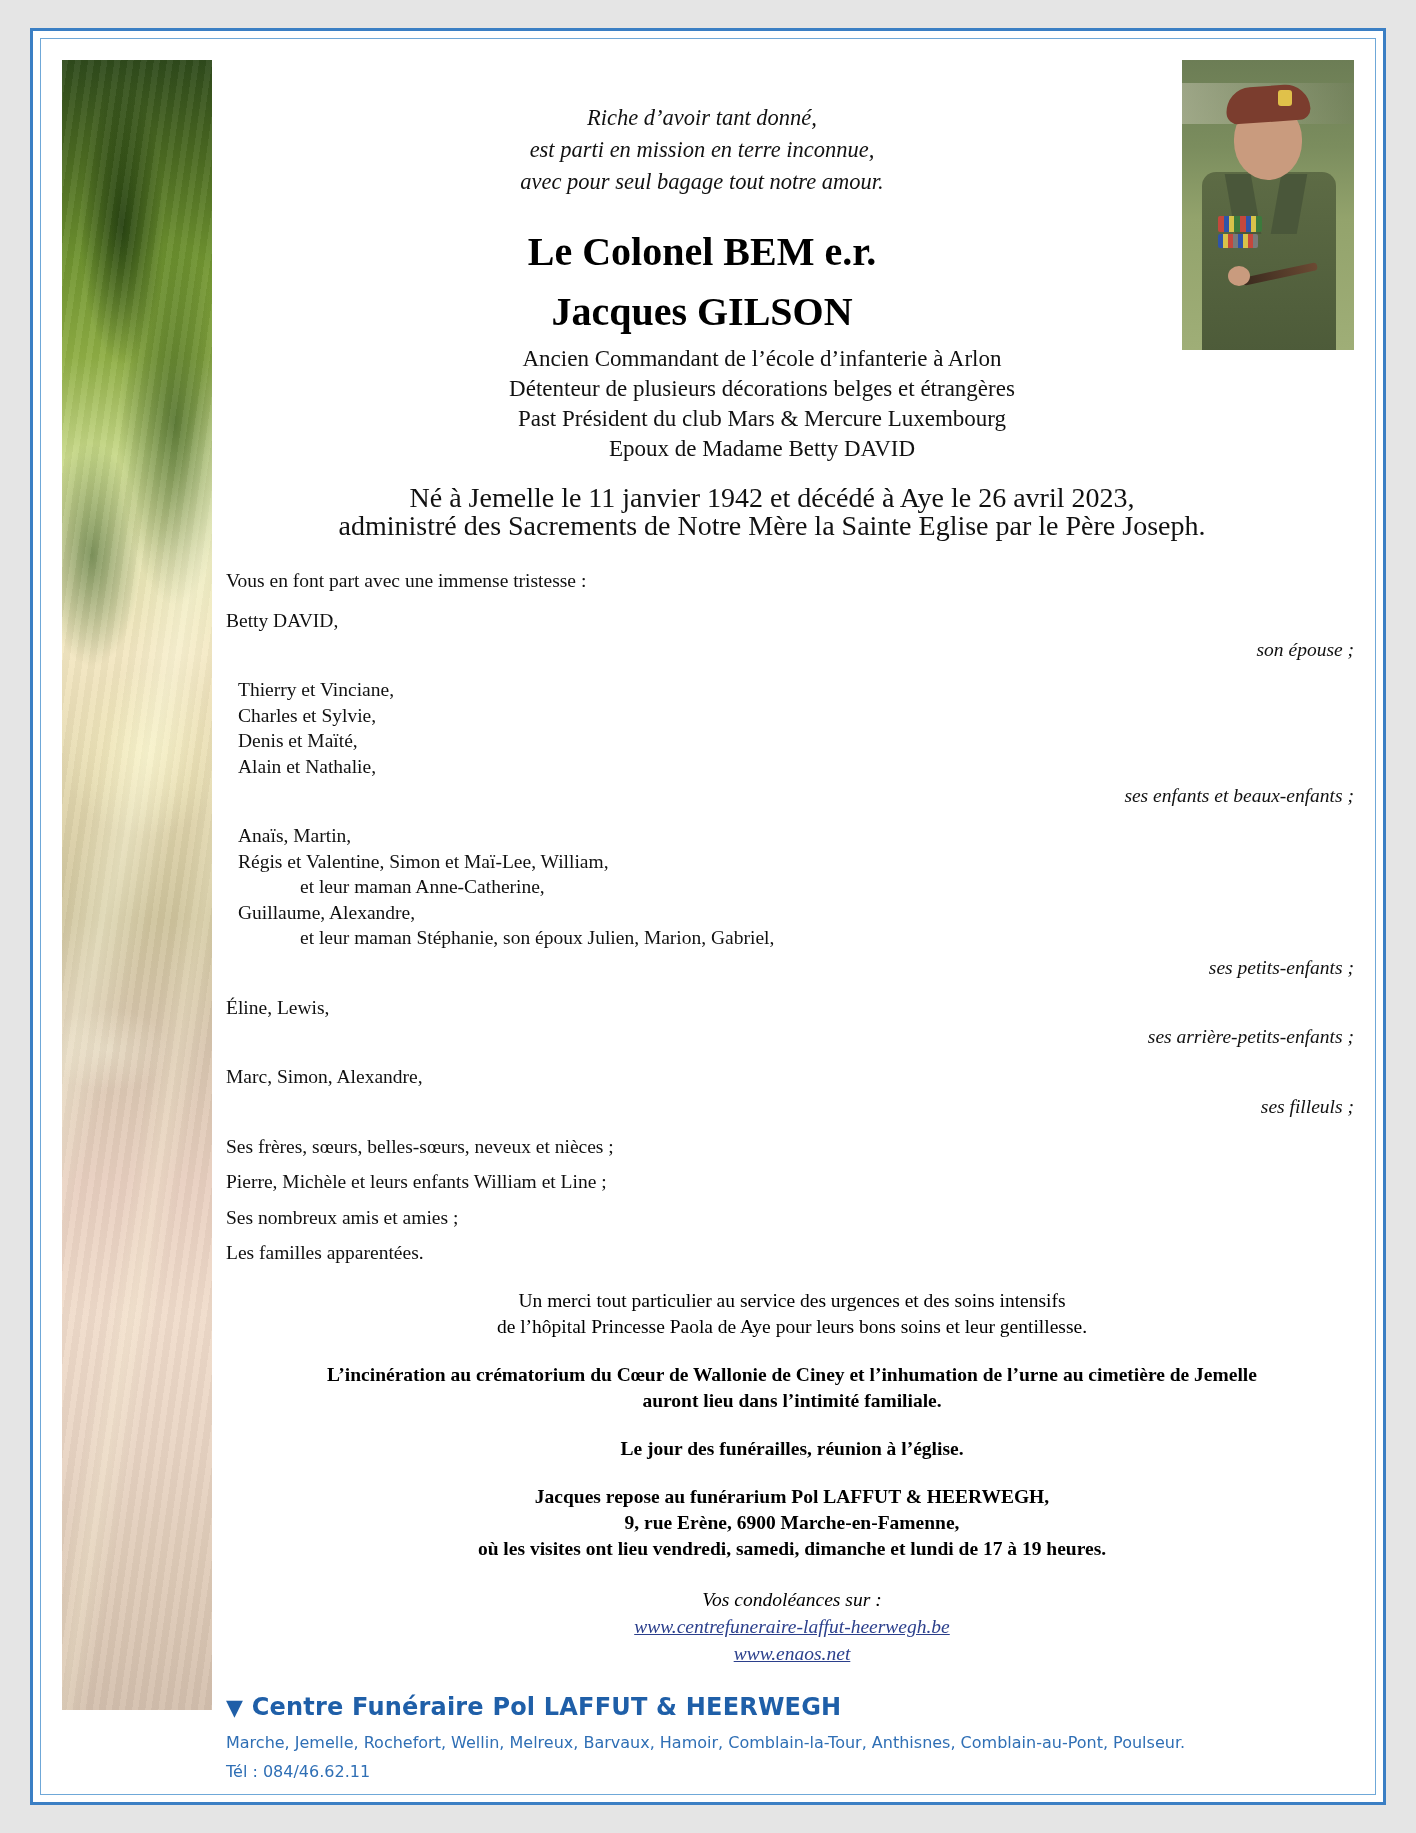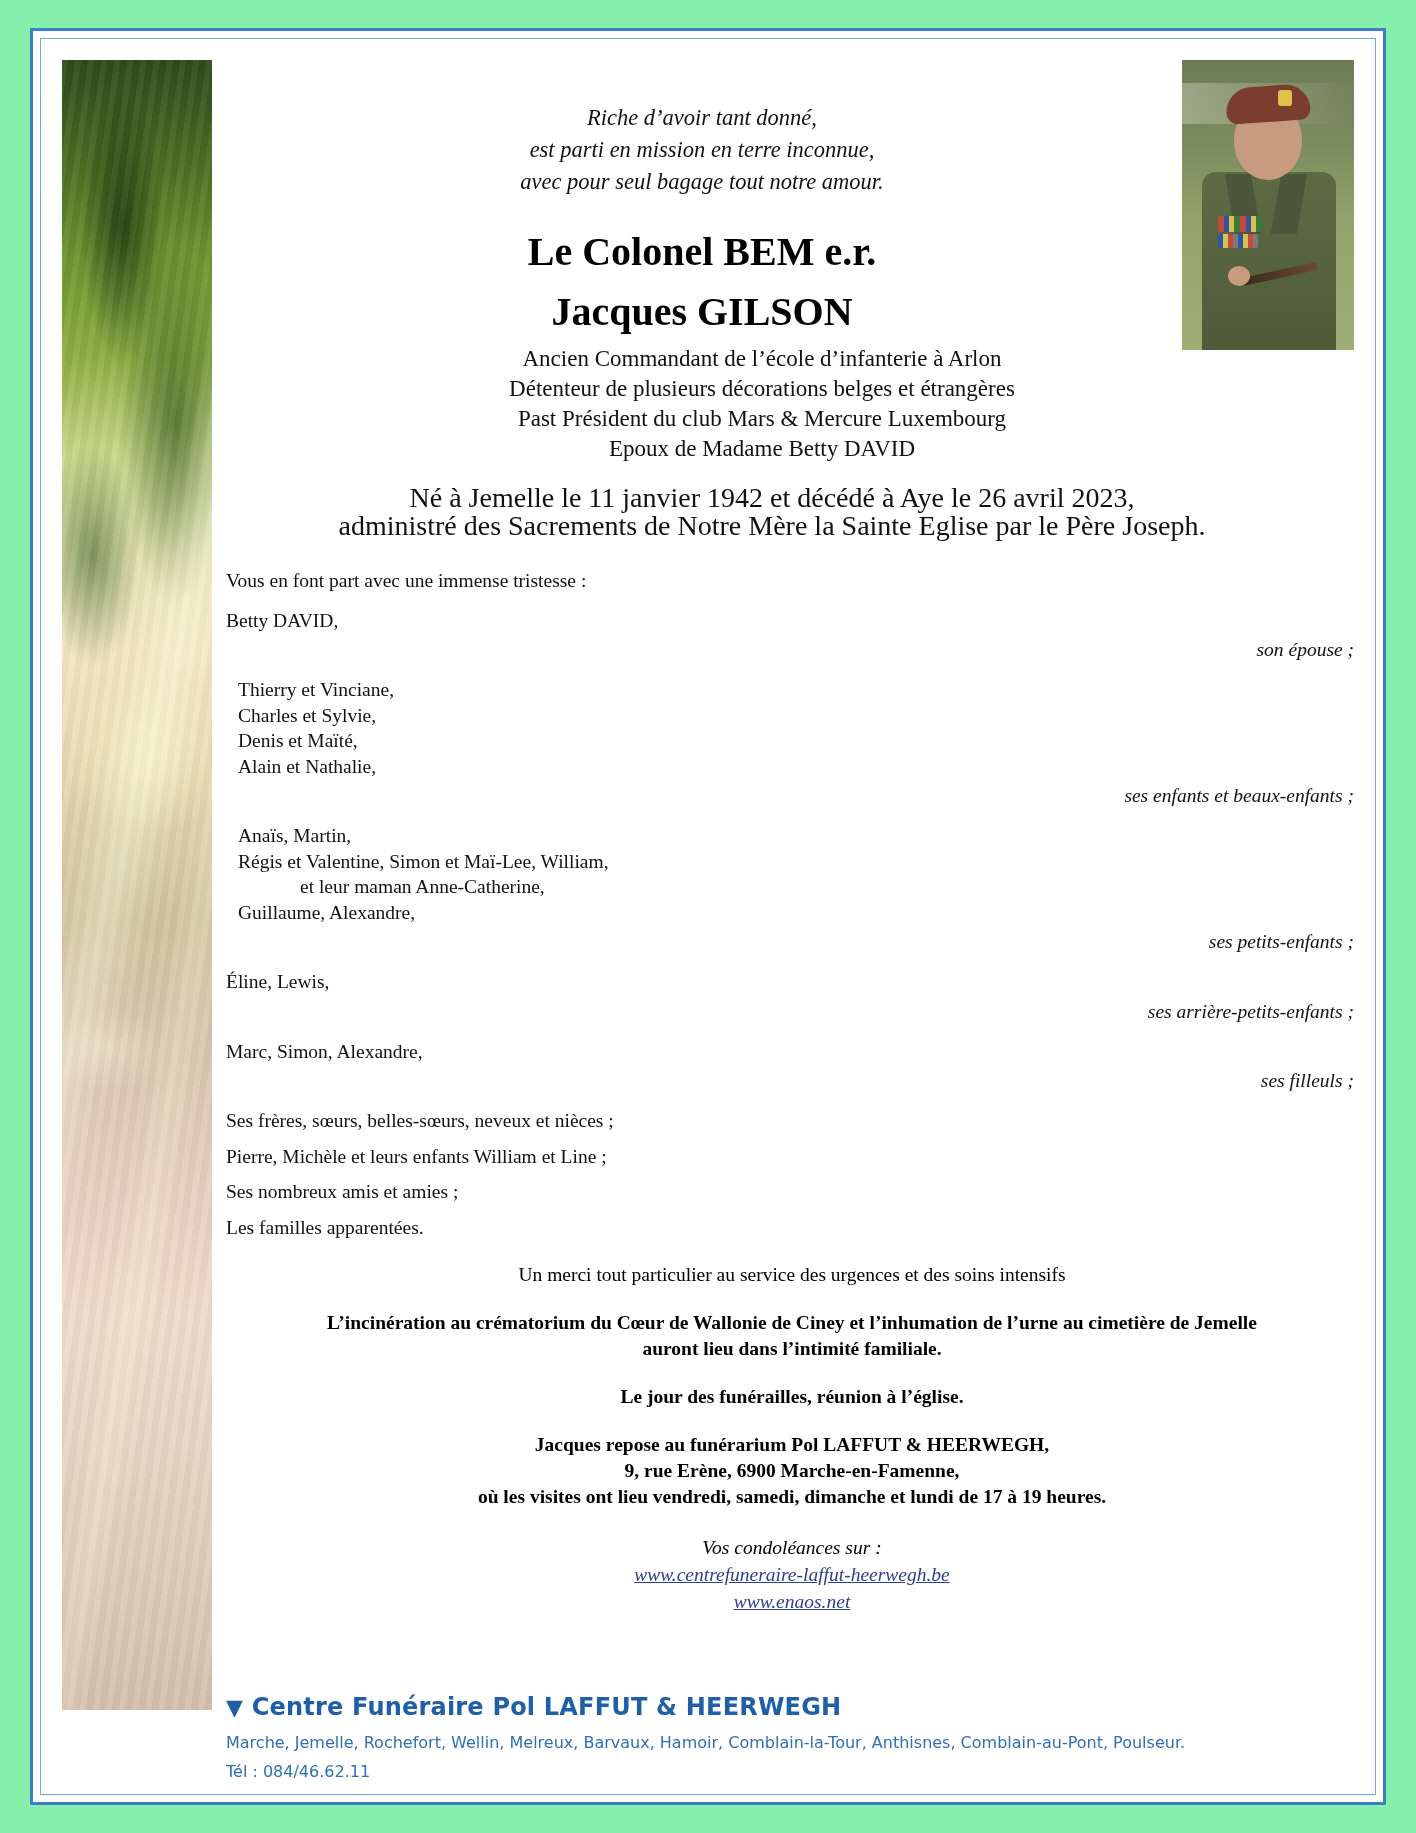--- a/index.html
+++ b/index.html
@@ -5,21 +5,21 @@
   * { box-sizing: border-box; }
   html, body {
     margin: 0; padding: 0;
     width: 1416px; height: 1833px;
     background: #ffffff;
     font-family: "Liberation Serif", serif;
   }
   .page {
     position: relative;
     width: 1416px; height: 1833px;
-    background: #86efac;
+    background: #e5e5e5;
     padding: 30px 34px 30px 34px;
   }
   .outer-border {
     position: absolute;
     left: 30px; top: 28px; right: 30px; bottom: 28px;
     border: 3px solid #3b7fc4;
     background: #ffffff;
   }
   .inner-border {
     position: absolute;
@@ -338,39 +338,41 @@
           <p class="tight">Denis et Maïté,</p>
           <p class="tight">Alain et Nathalie,</p>
         </div>
         <div class="rel-label">ses enfants et beaux-enfants ;</div>
 
         <div class="names-group">
           <p class="tight">Anaïs, Martin,</p>
           <p class="tight">Régis et Valentine, Simon et Maï-Lee, William,</p>
           <p class="tight"><span class="indent"></span><span>et leur maman Anne-Catherine,</span></p>
           <p class="tight">Guillaume, Alexandre,</p>
+          <p class="tight"><span class="indent"></span><span>et leur maman Stéphanie, son époux Julien, Marion, Gabriel,</span></p>
         </div>
         <div class="rel-label">ses petits-enfants ;</div>
 
         <p class="tight">Éline, Lewis,</p>
         <div class="rel-label">ses arrière-petits-enfants ;</div>
 
         <p class="tight">Marc, Simon, Alexandre,</p>
         <div class="rel-label">ses filleuls ;</div>
 
         <div class="list-block">
           <p>Ses frères, sœurs, belles-sœurs, neveux et nièces ;</p>
           <p>Pierre, Michèle et leurs enfants William et Line ;</p>
           <p>Ses nombreux amis et amies ;</p>
           <p>Les familles apparentées.</p>
         </div>
       </div>
 
       <div class="centered-block">
         <p>Un merci tout particulier au service des urgences et des soins intensifs</p>
+        <p>de l’hôpital Princesse Paola de Aye pour leurs bons soins et leur gentillesse.</p>
       </div>
 
 
       <div class="centered-block b">
         <p>L’incinération au crématorium du Cœur de Wallonie de Ciney et l’inhumation de l’urne au cimetière de Jemelle</p>
         <p>auront lieu dans l’intimité familiale.</p>
       </div>
 
       <div class="centered-block b">
         <p>Le jour des funérailles, réunion à l’église.</p>

